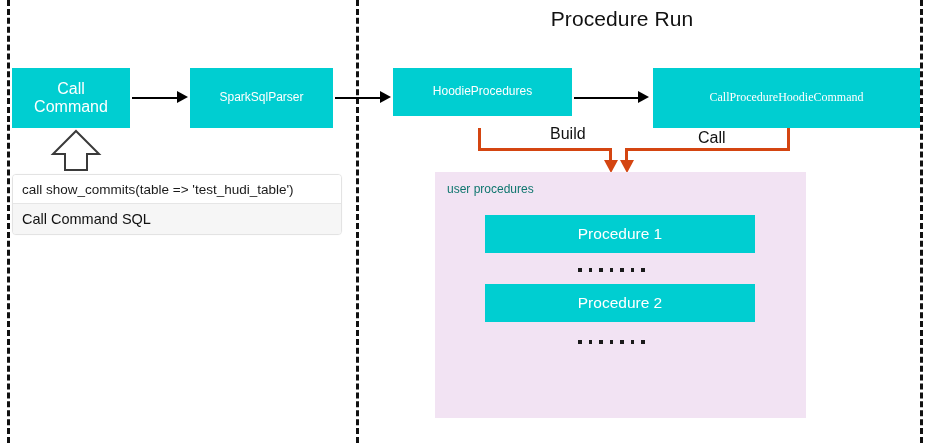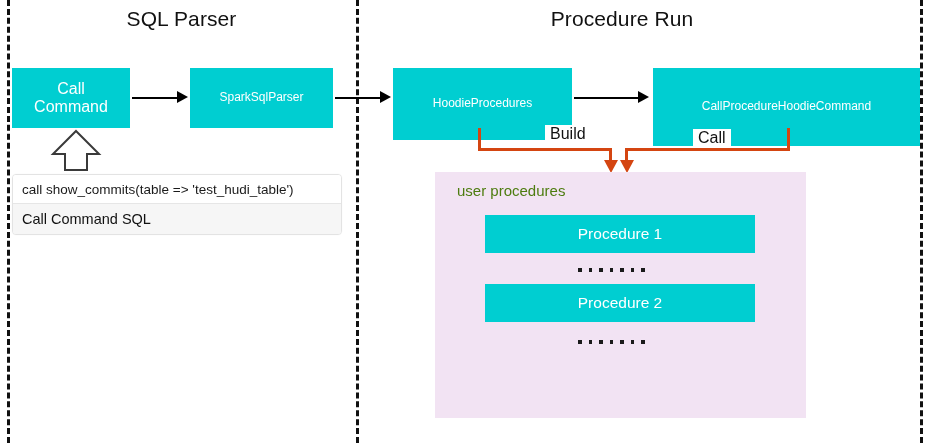--- a/index.html
+++ b/index.html
@@ -126,24 +126,23 @@
     white-space: nowrap;
   }
 
   
   .proc-panel {
     position: absolute;
     background: #F2E3F3;
   }
   .proc-panel-label {
     position: absolute;
-    font-size: 15px;
-    color: #4d7c0f;
-    white-space: nowrap;
-    margin-left: 10px;
+    font-size: 12px;
+    color: #0f766e;
+    white-space: nowrap;
   }
   .proc-box {
     position: absolute;
     background: #00CED1;
     color: #ffffff;
     display: flex;
     align-items: center;
     justify-content: center;
     font-size: 15.5px;
     box-sizing: border-box;
@@ -163,21 +162,20 @@
 </style>
 </head>
 <body>
 
 <div id="canvas">
 
   <div class="divider" style="left:7px;"></div>
   <div class="divider" style="left:356px;"></div>
   <div class="divider" style="left:920px;"></div>
 
-  <div class="section-title" style="left:7px; top:7px; width:349px;">SQL Parser</div>
   <div class="section-title" style="left:340px; top:7px; width:564px;">Procedure Run</div>
 
   <div class="teal-box two-line" style="left:12px; top:68px; width:118px; height:60px; flex-direction:column;">
     <span>Call</span>
     <span>Command</span>
   </div>
 
   <div class="arrow-line" style="left:132px; top:97px; width:45px;"></div>
   <div class="arrow-head-right" style="left:177px; top:91px;"></div>
 
@@ -192,28 +190,28 @@
     <svg width="52" height="45" viewBox="0 0 52 45">
       <polygon points="26,3 49,26 37,26 37,42 15,42 15,26 3,26" fill="#ffffff" stroke="#3a3a3a" stroke-width="2" stroke-linejoin="miter"></polygon>
     </svg>
   </div>
 
   <div class="sql-table" style="left:12px; top:174px; width:330px;">
     <div class="sql-row" style="height:29px;">call show_commits(table =&gt; 'test_hudi_table')</div>
     <div class="sql-row header" style="height:30px;">Call Command SQL</div>
   </div>
 
-  <div class="teal-box" style="left:393px; top:68px; width:179px; height:72px;">
+  <div class="teal-box" style="left:393px; top:68px; width:179px; height:48px;">
     <span>HoodieProcedures</span>
   </div>
 
   <div class="arrow-line" style="left:574px; top:97px; width:64px;"></div>
   <div class="arrow-head-right" style="left:638px; top:91px;"></div>
 
-  <div class="teal-box" style="left:653px; top:68px; width:267px; height:78px;">
+  <div class="teal-box" style="left:653px; top:68px; width:267px; height:60px;font-family:Liberation Serif, serif;">
     <span>CallProcedureHoodieCommand</span>
   </div>
 
   <div class="orange-v" style="left:478px; top:128px; height:22px;"></div>
   <div class="orange-h" style="left:478px; top:148px; width:134px;"></div>
   <div class="orange-v" style="left:609px; top:148px; height:15px;"></div>
   <div class="orange-head" style="left:604px; top:160px;"></div>
   <div class="edge-label" style="left:545px; top:125px;">Build</div>
 
   <div class="orange-v" style="left:787px; top:128px; height:22px;"></div>

